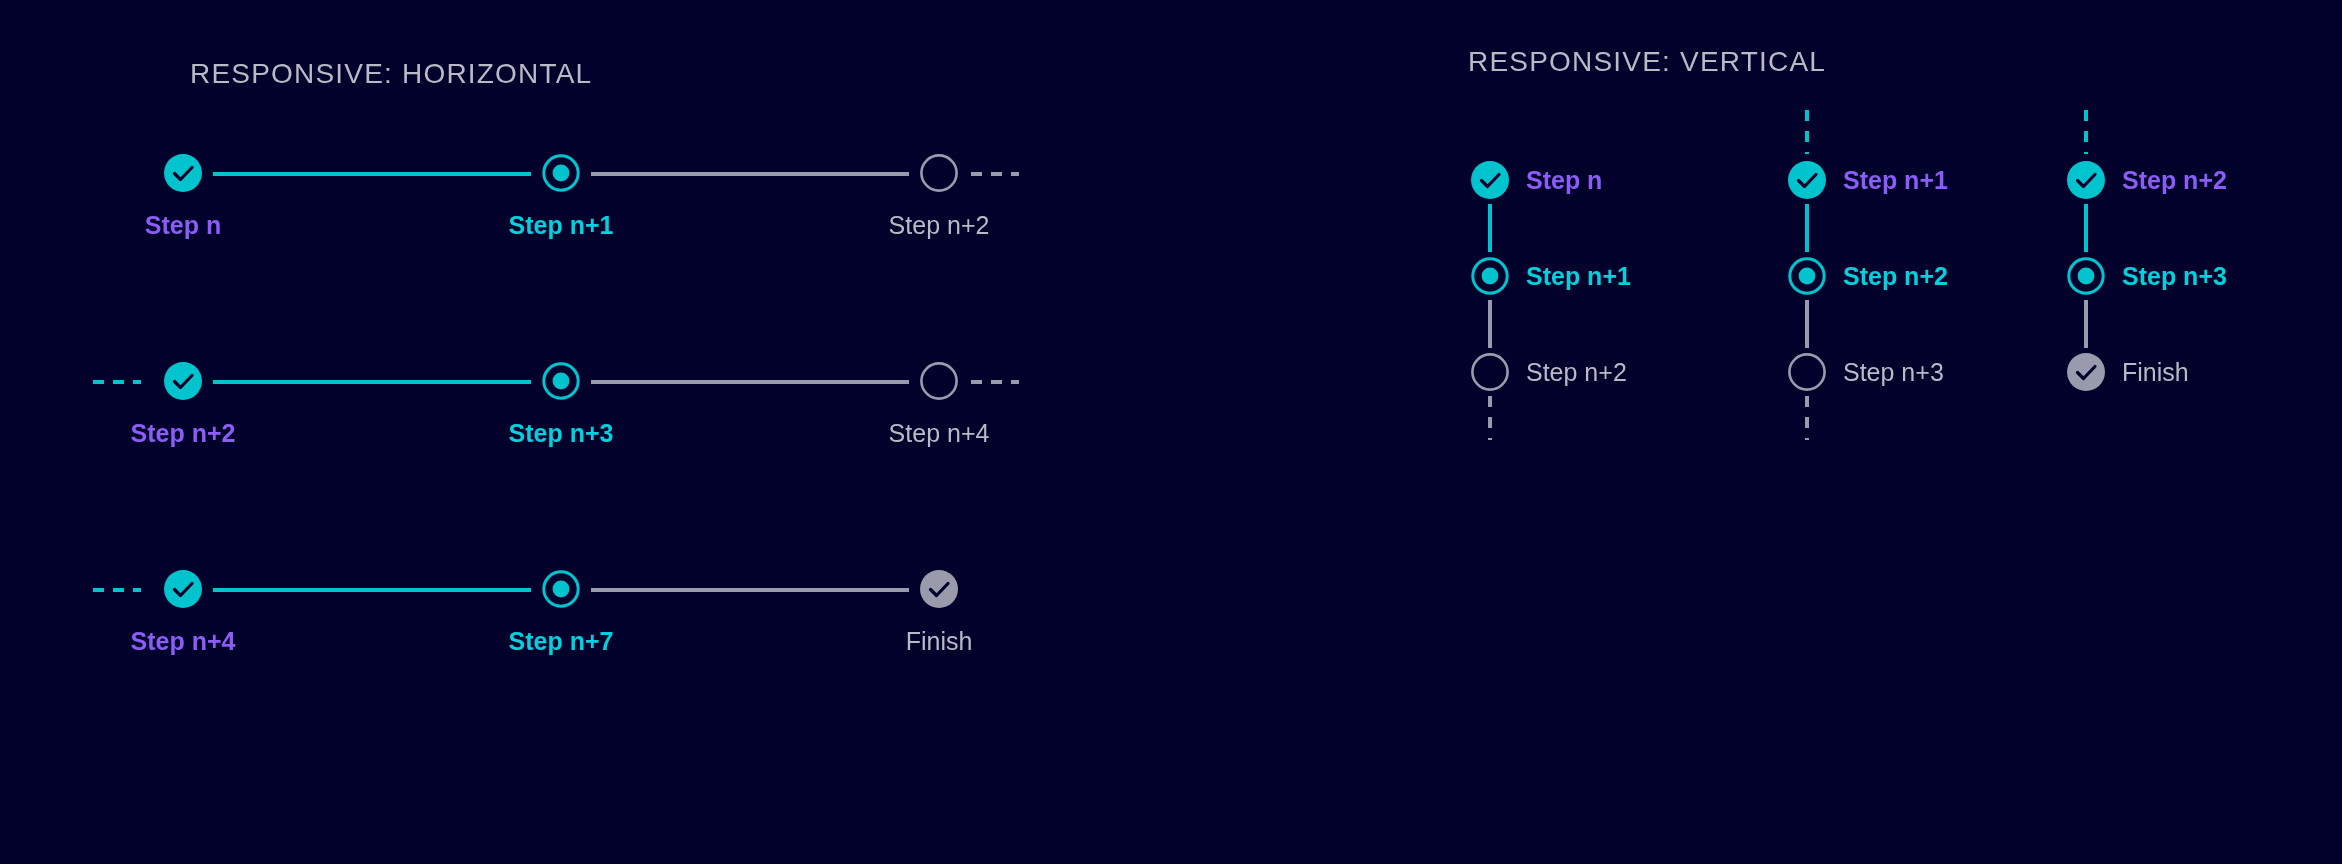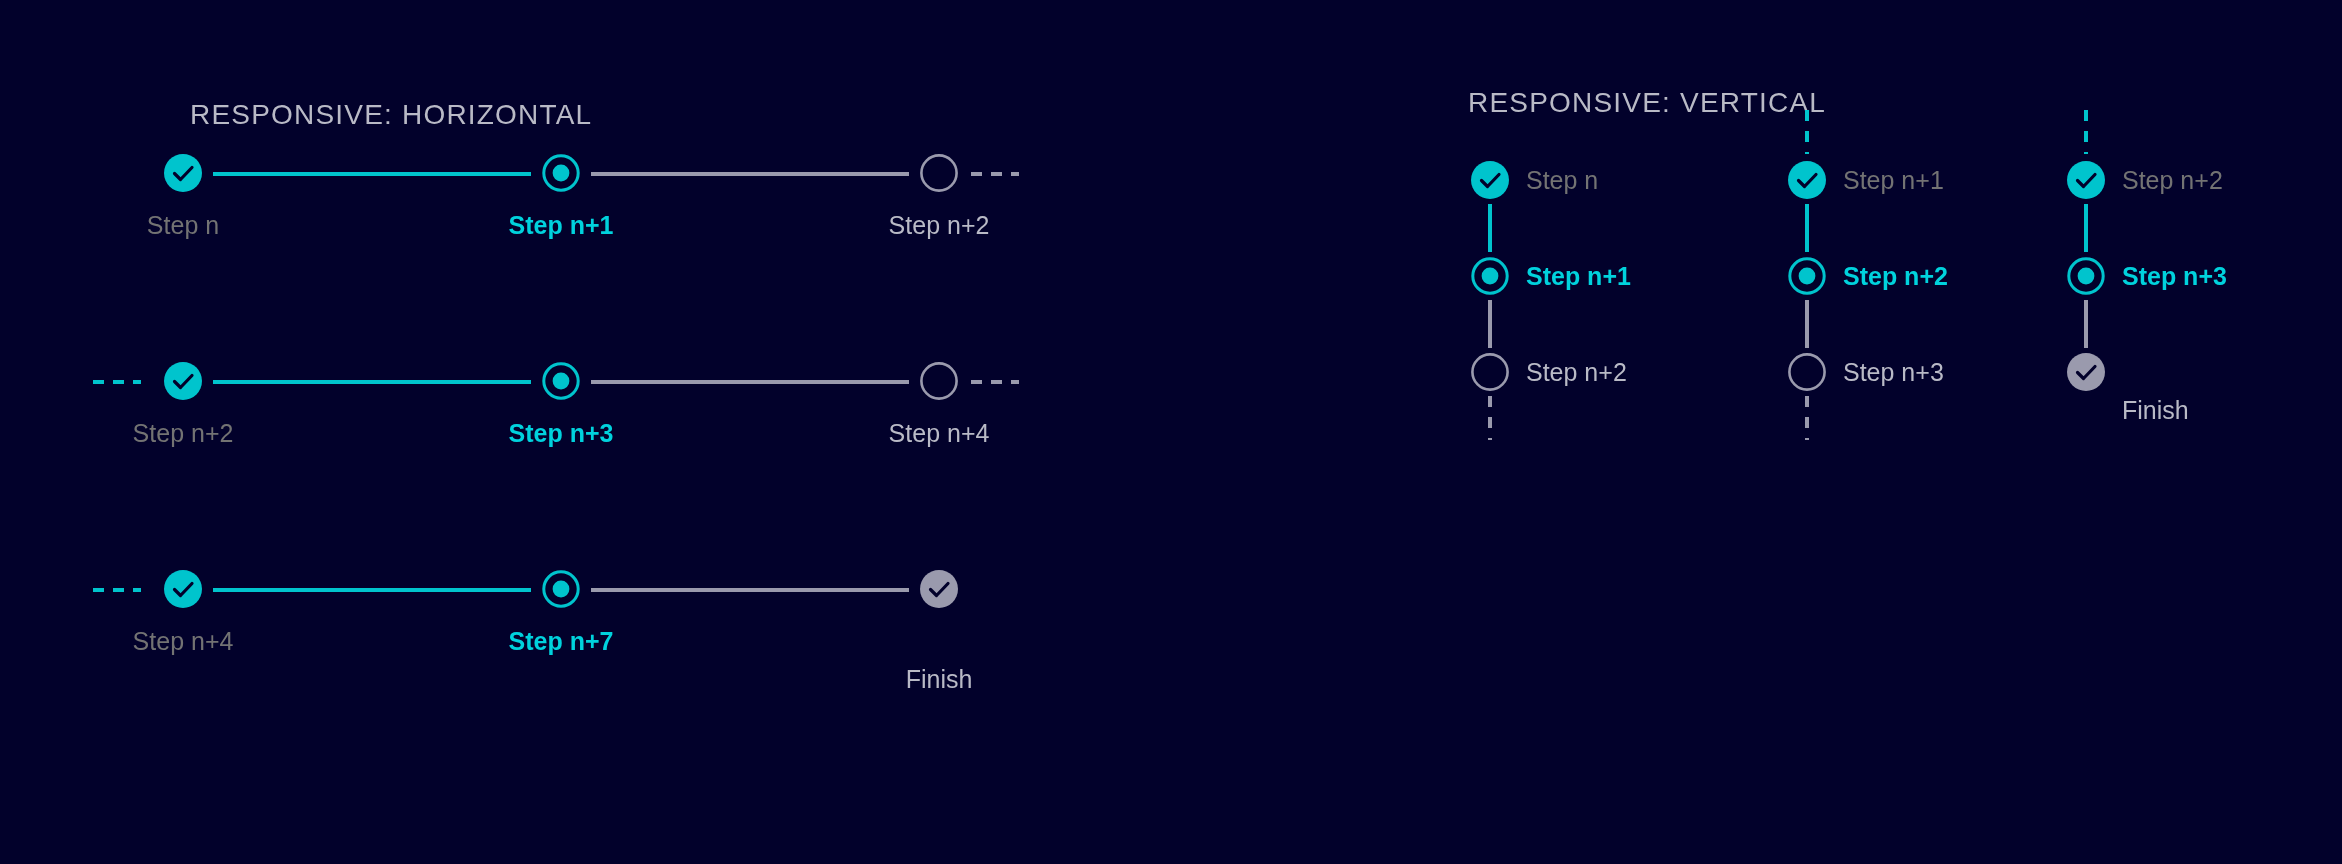--- a/index.html
+++ b/index.html
@@ -16,21 +16,20 @@
   }
 
   
   .section-title {
     position: absolute;
     font-size: 28px;
     font-weight: 400;
     letter-spacing: 1.2px;
     color: #b9bac6;
     white-space: nowrap;
-    margin-top: 41px;
   }
   #title-horizontal { left: 190px; top: 58px; }
   #title-vertical   { left: 1468px; top: 46px; }
 
   
   .h-stepper {
     position: absolute;
     left: 155px;
     width: 1000px;
     height: 120px;
@@ -159,24 +158,24 @@
   }
   .v-dash.gray {
     background: repeating-linear-gradient(to bottom,
       #9a9aad 0px, #9a9aad 11px, transparent 11px, transparent 21px);
   }
 
   
   .marker { display: block; }
 
   
-  .txt-done    { color: #737373; font-weight: 400; }
+  .txt-done    { color: #8b5cf6; font-weight: 700; }
   .txt-active  { color: #00d2dd; font-weight: 700; }
   .txt-todo    { color: #b9bac6; font-weight: 400; }
-  .txt-finish  { color: #b9bac6; font-weight: 400; margin-top: 38px; }
+  .txt-finish  { color: #b9bac6; font-weight: 400; }
 </style>
 </head>
 <body>
 
 <div class="section-title" id="title-horizontal">RESPONSIVE: HORIZONTAL</div>
 
 <div class="section-title" id="title-vertical">RESPONSIVE: VERTICAL</div>
 
 <div class="h-stepper" id="h-row-0">
     <div class="h-track">

